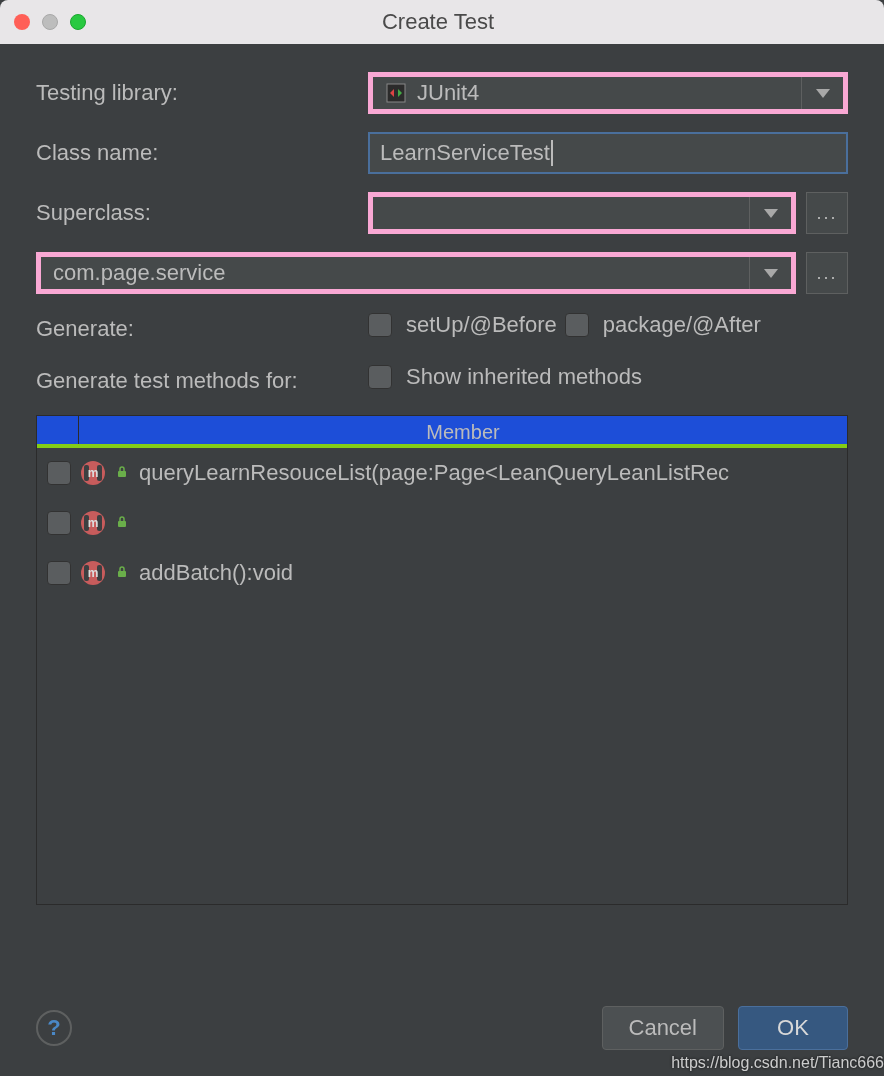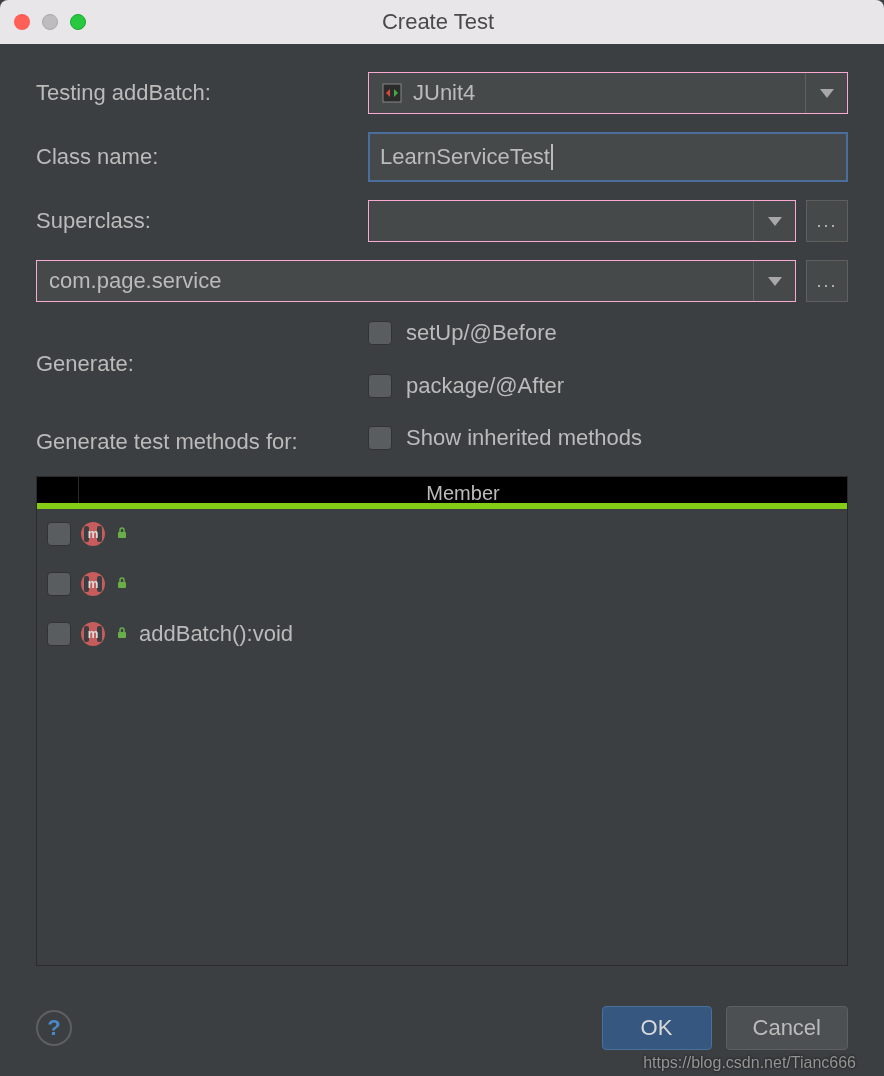--- a/index.html
+++ b/index.html
@@ -21,38 +21,38 @@
 .dot.red { background: #ff5f57; border: 1px solid #e243f; }
 .dot.yellow { background: #bdbdbd; border: 1px solid #a8a8a8; }
 .dot.green { background: #28c940; border: 1px solid #1ba62f; }
 .title { position: absolute; left: 0; right: 8px; text-align: center;
   color: #4a4a4a; font-size: 22px; font-weight: 400; }
 .content { padding: 28px 36px 18px 36px; }
 .row { display: flex; align-items: center; margin-bottom: 18px; gap: 12px; }
 .label { width: 320px; flex-shrink: 0; font-size: 22px; }
 .control-col { flex: 1; display: flex; gap: 10px; }
 .combo {
-  flex: 1; height: 42px; border: 1px solid #f9a8d4;
+  flex: 1; height: 42px; border: 5px solid #f9a8d4;
   background: #45494a; display: flex; align-items: center;
   padding: 0 12px; font-size: 22px; color: #bbbbbb;
   position: relative;
 }
 .combo .arrow-btn {
   position: absolute; right: 0; top: 0; bottom: 0; width: 42px;
   border-left: 1px solid #5e6060;
   display: flex; align-items: center; justify-content: center;
 }
 .combo .tri { width: 0; height: 0; border-left: 7px solid transparent;
   border-right: 7px solid transparent; border-top: 9px solid #a8a8a8; }
 .junit-icon {
   width: 22px; height: 22px; margin-right: 10px;
   display: inline-flex; align-items: center; justify-content: center;
 }
 .text-input {
-  flex: 1; height: 50px; border: 2px solid #4a6f9c;
+  flex: 1; height: 42px; border: 2px solid #4a6f9c;
   background: #45494a; padding: 0 10px; font-size: 22px;
   color: #bbbbbb; display: flex; align-items: center;
 }
 .cursor { display:inline-block; width:2px; height:26px; background:#bbbbbb; vertical-align:middle; margin-left:1px;}
 .dots-btn {
   width: 42px; height: 42px; border: 1px solid #5e6060;
   background: #45494a; display: flex; align-items: center;
   justify-content: center; color: #bbbbbb; font-size: 18px;
   letter-spacing: 2px;
 }
@@ -60,22 +60,22 @@
 .chk {
   width: 24px; height: 24px; background: #5a5d5f;
   border: 1px solid #323232; border-radius: 4px; flex-shrink:0;
 }
 .chk-label { font-size: 22px; }
 .table {
   margin-top: 10px; border: 1px solid #2b2b2b;
   background: #3c3f41; height: 490px;
   display: flex; flex-direction: column;
 }
-.thead { display: flex; height: 32px; background: #000000;
-  border-bottom: 6px solid #84cc16; }
+.thead { display: flex; height: 32px; background: #1d4ed8;
+  border-bottom: 4px solid #84cc16; }
 .th-check { width: 42px; border-right: 1px solid #2b2b2b; }
 .th-member { flex: 1; text-align: center; color: #bbbbbb;
   font-size: 20px; line-height: 32px; }
 .tbody { flex: 1; overflow: hidden; }
 .trow { display: flex; align-items: center; height: 50px;
   padding: 0 10px; gap: 10px; font-size: 22px; }
 .m-icon {
   width: 24px; height: 24px; border-radius: 50%;
   background: #c75c5c; display:flex; align-items:center;
   justify-content:center; color:#2b2b2b; font-size:14px;
@@ -102,41 +102,41 @@
 }
 .btns { display: flex; gap: 14px; }
 .btn {
   min-width: 110px; height: 44px; padding: 0 26px;
   border: 1px solid #5e6060; background: #4c5052;
   color: #bbbbbb; font-size: 22px; display:flex;
   align-items:center; justify-content:center; border-radius:4px;
 }
 .btn.primary { background: #365880; border-color: #4a6f9c; color:#d8d8d8; }
 .watermark {
-  position: absolute; bottom: 4px; right: 28px;
-  color: #a3a3a3; font-size: 16px; opacity: 0.85;
+  position: absolute; bottom: 4px; right: 0;
+  color: #e5e5e5; font-size: 16px; opacity: 0.85;
   text-shadow: 0 0 3px #000;
 }
 </style>
 </head>
 <body>
 
 <div class="titlebar">
   <div class="traffic">
     <div class="dot red"></div>
     <div class="dot yellow"></div>
     <div class="dot green"></div>
   </div>
   <div class="title">Create Test</div>
 </div>
 
 <div class="content">
 
   <div class="row">
-    <div class="label">Testing addBatch:</div>
+    <div class="label">Testing library:</div>
     <div class="control-col">
       <div class="combo">
         <span class="junit-icon">
           <svg width="20" height="20" viewBox="0 0 20 20">
             <rect x="1" y="1" width="18" height="18" fill="#2b2b2b" stroke="#888"></rect>
             <polygon points="4,10 8,6 8,14" fill="#d44"></polygon>
             <polygon points="16,10 12,6 12,14" fill="#4a4"></polygon>
           </svg>
         </span>
         <span>JUnit4</span>
@@ -177,21 +177,21 @@
         <div class="arrow-btn">
             <div class="tri"></div>
           </div>
       </div>
       <div class="dots-btn">...</div>
     </div>
   </div>
 
   <div class="row" style="align-items:center;">
     <div class="label">Generate:</div>
-    <div class="control-col" style="flex-direction:column; gap:19px;">
+    <div class="control-col" style="flex-direction:row; gap:8px;">
       <div class="check-row">
         <div class="chk"></div>
         <div class="chk-label">setUp/@Before</div>
       </div>
       <div class="check-row">
         <div class="chk"></div>
         <div class="chk-label">package/@After</div>
       </div>
     </div>
   </div>
@@ -216,20 +216,21 @@
         <div class="chk"></div>
         <div class="m-icon">
             <span class="m-letter">m</span>
           </div>
         <span class="m-lock">
           <svg width="14" height="14" viewBox="0 0 14 14">
               <rect x="3" y="6" width="8" height="6" rx="1" fill="#6aae4a"></rect>
               <path d="M5 6 V4 a2 2 0 0 1 4 0 V6" fill="none" stroke="#6aae4a" stroke-width="1.5"></path>
             </svg>
         </span>
+        <span class="m-text">queryLearnResouceList(page:Page&lt;LeanQueryLeanListRec</span>
       </div>
       <div class="trow">
         <div class="chk"></div>
         <div class="m-icon">
             <span class="m-letter">m</span>
           </div>
         <span class="m-lock">
           <svg width="14" height="14" viewBox="0 0 14 14">
               <rect x="3" y="6" width="8" height="6" rx="1" fill="#6aae4a"></rect>
               <path d="M5 6 V4 a2 2 0 0 1 4 0 V6" fill="none" stroke="#6aae4a" stroke-width="1.5"></path>
@@ -250,18 +251,18 @@
         <span class="m-text">addBatch():void</span>
       </div>
     </div>
   </div>
 
 </div>
 
 <div class="footer">
   <div class="help-btn">?</div>
   <div class="btns">
+    <div class="btn">Cancel</div>
     <div class="btn primary">OK</div>
-    <div class="btn">Cancel</div>
   </div>
 </div>
 
 <div class="watermark">https://blog.csdn.net/Tianc666</div>
 
 </body></html>

